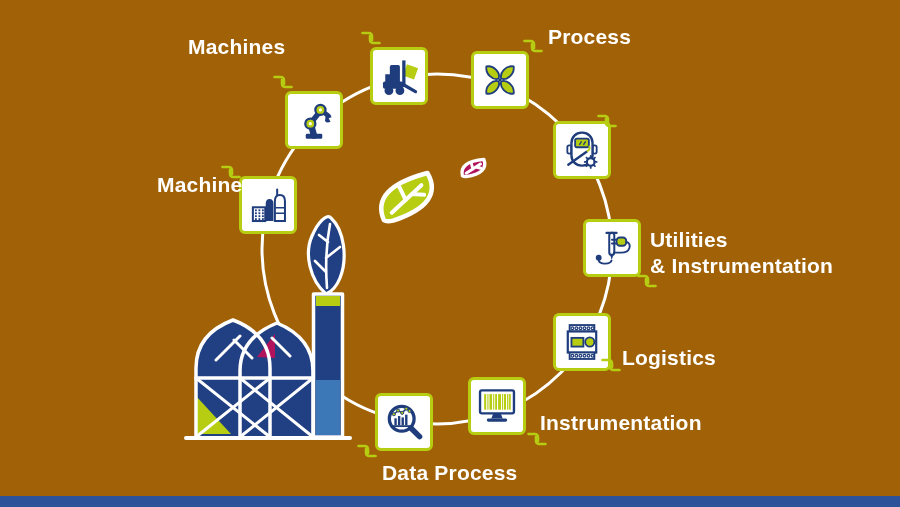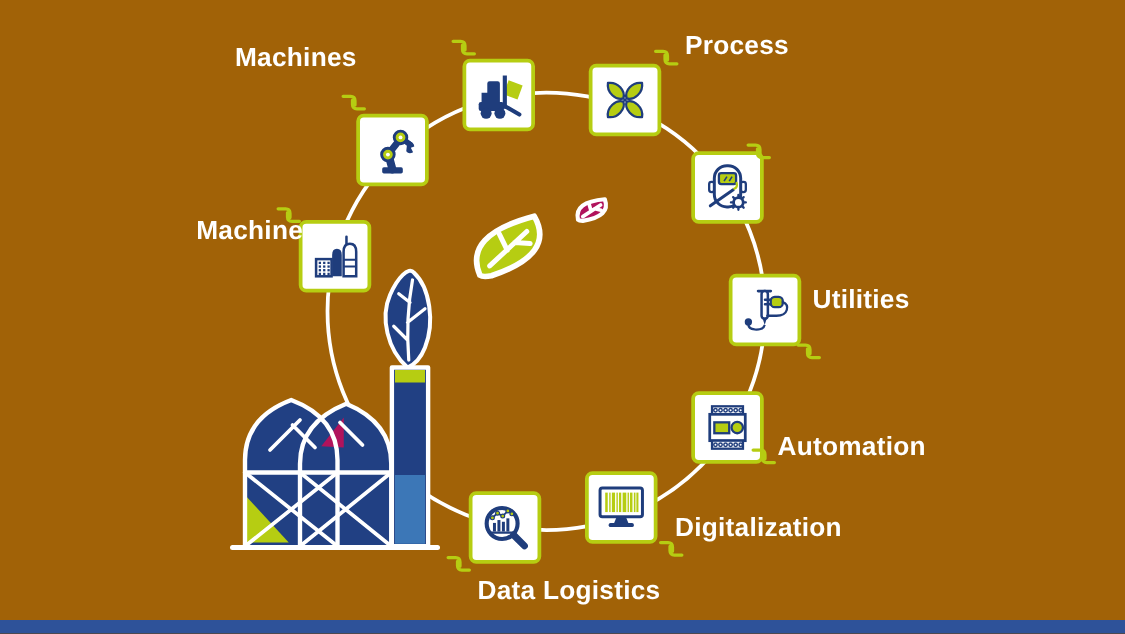--- a/index.html
+++ b/index.html
@@ -231,29 +231,30 @@
   </div>
 
   <div class="lbl" style="left:188px;top:34px">
     <span>Machines</span>
   </div>
   <div class="lbl" style="left:548px;top:24px">
     <span>Process</span>
   </div>
   <div class="lbl" style="left:650px;top:227px">
     <span>Utilities</span>
+    <span>&amp; Instrumentation</span>
   </div>
   <div class="lbl" style="left:622px;top:345px">
-    <span>Automation</span>
+    <span>Logistics</span>
   </div>
   <div class="lbl" style="left:540px;top:410px">
-    <span>Digitalization</span>
+    <span>Instrumentation</span>
   </div>
   <div class="lbl" style="left:382px;top:460px">
-    <span>Data Logistics</span>
+    <span>Data Process</span>
   </div>
   <div class="lbl" style="left:157px;top:172px">
     <span>Machines</span>
   </div>
 
   <svg class="spark" viewBox="0 0 22 20" style="left:272px;top:72px">
     <path d="M2.5,5 L8.5,5 Q12,5 12,8.5 L12,12" fill="none" stroke="#b6cd12" stroke-width="2.6" stroke-linecap="round"></path>
     <path d="M19.5,15 L13.5,15 Q10,15 10,11.5 L10,8" fill="none" stroke="#b6cd12" stroke-width="2.6" stroke-linecap="round"></path>
   </svg>
   <svg class="spark" viewBox="0 0 22 20" style="left:360px;top:28px">

